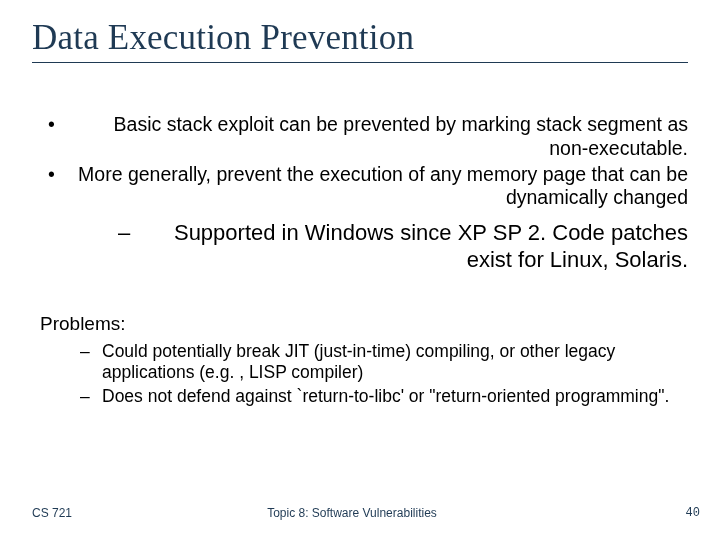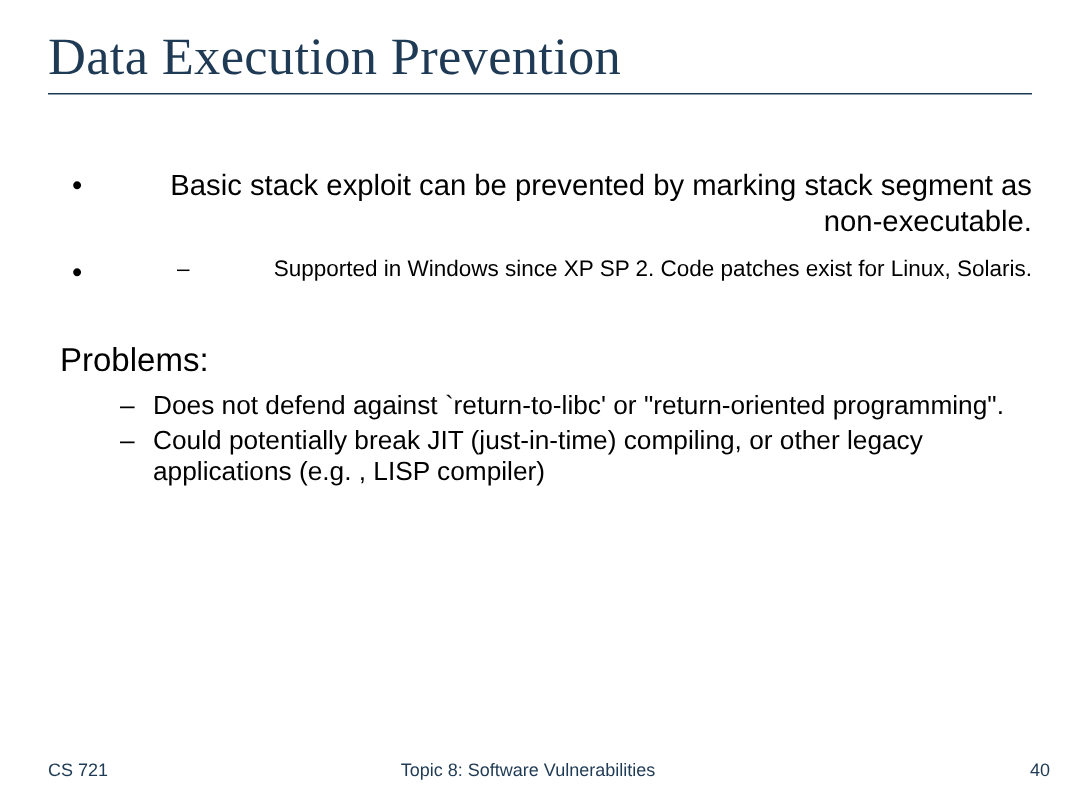--- a/index.html
+++ b/index.html
@@ -47,36 +47,36 @@
     content: "•";
     position: absolute;
     left: 16px;
     top: 0;
     color: #000;
   }
   ul.level2 {
     list-style: none;
     padding-left: 0;
     margin-top: 10px;
-    font-size: 15px;
+    font-size: 22px;
   }
   ul.level2 > li {
     position: relative;
     padding-left: 70px;
     margin-bottom: 2px;
   }
   ul.level2 > li::before {
     content: "–";
     position: absolute;
     left: 48px;
     top: 0;
     color: #000;
   }
   .problems-label {
-    font-size: 22px;
+    font-size: 19px;
     margin-top: 38px;
     margin-left: 8px;
     margin-bottom: 6px;
   }
   ul.level2b {
     list-style: none;
     padding-left: 0;
     font-size: 17.5px;
   }
   ul.level2b > li {
@@ -109,43 +109,45 @@
     position: absolute;
     left: 0;
     right: 16px;
     text-align: center;
     bottom: 0;
   }
   .footer-right {
     position: absolute;
     right: 20px;
     bottom: 0;
+    font-family: Liberation Mono, monospace;
   }
 </style>
 </head>
 <body>
 
 <div class="slide">
   <h1 class="title">Data Execution Prevention</h1>
   <hr class="rule">
 
   <div class="content">
     <ul class="level1">
       <li>Basic stack exploit can be prevented by marking stack segment as non-executable.</li>
       <li>
+        <span>More generally, prevent the execution of any memory page that can be dynamically changed</span>
         <ul class="level2">
           <li>Supported in Windows since XP SP 2.  Code patches exist for Linux, Solaris.</li>
         </ul>
       </li>
     </ul>
 
     <div class="problems-label">Problems:</div>
     <ul class="level2b">
+      <li>Could potentially break JIT (just-in-time) compiling, or other legacy applications (e.g. , LISP compiler)</li>
       <li>Does not defend against `return-to-libc' or "return-oriented programming".</li>
-      <li>Could potentially break JIT (just-in-time) compiling, or other legacy applications (e.g. , LISP compiler)</li>
     </ul>
   </div>
 
   <div class="footer">
     <span class="footer-left">CS 721</span>
     <span class="footer-center">Topic 8: Software Vulnerabilities</span>
     <span class="footer-right">40</span>
   </div>
 </div>
 

